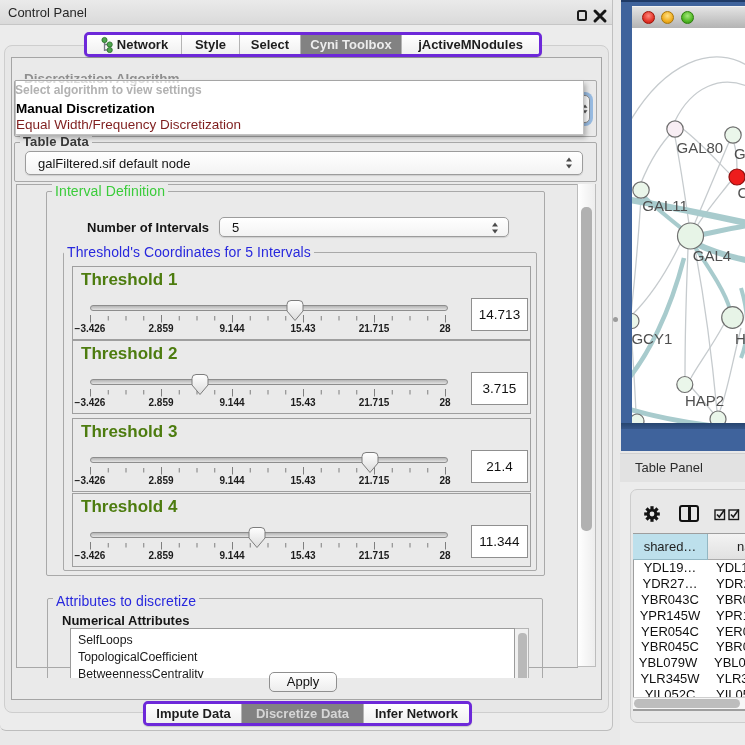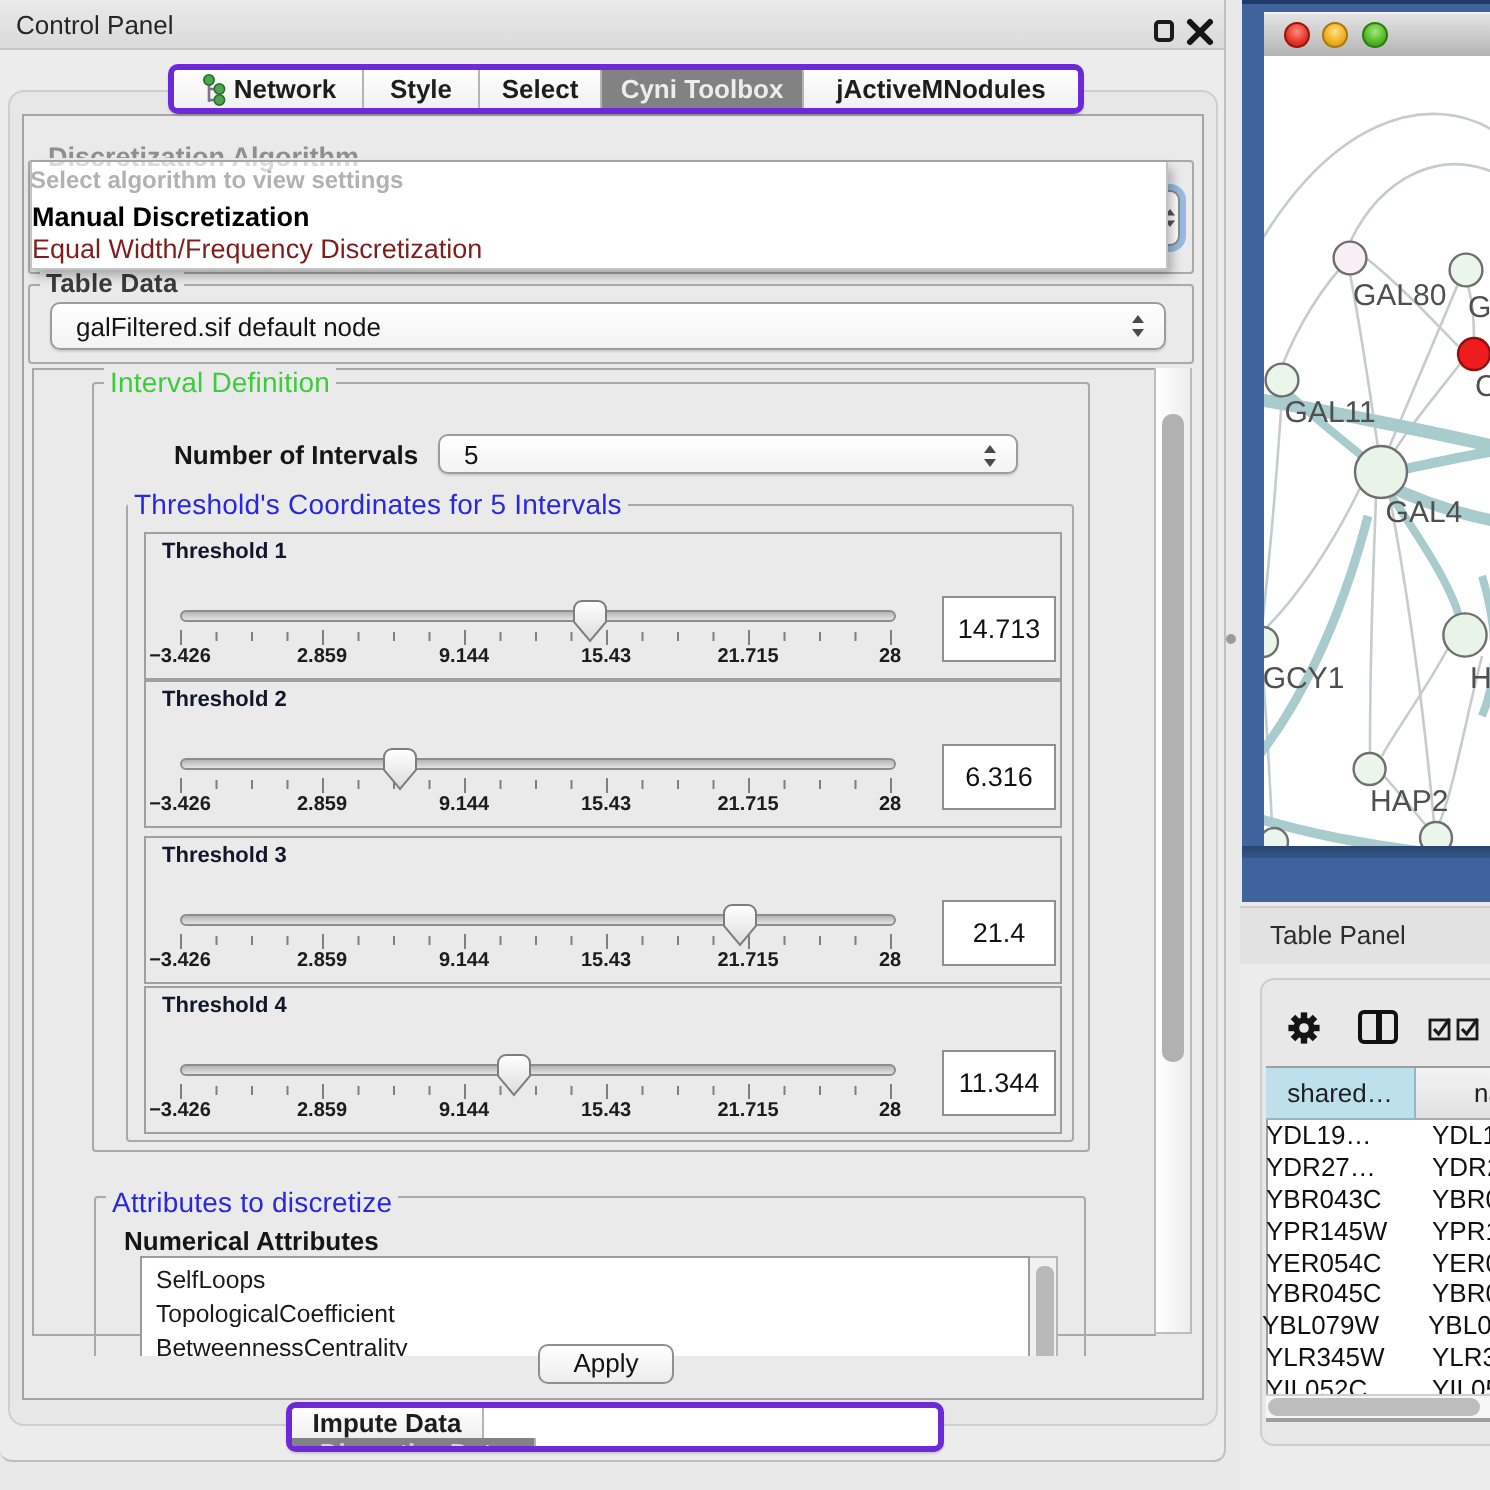--- a/index.html
+++ b/index.html
@@ -1,33 +1,33 @@
 <!DOCTYPE html>
 <html><head>
 <meta charset="utf-8">
 <style>
 html,body{margin:0;padding:0;}
 #page{position:relative;width:745px;height:745px;background:#e9e9e9;font-family:"Liberation Sans",sans-serif;overflow:hidden;}
 .abs{position:absolute;}
 .grp{position:absolute;border:1px solid #a9a9a9;border-radius:2px;}
 .grp>span{position:absolute;top:-9px;left:5px;background:#eaeaea;padding:0 3px;font-size:14px;line-height:16px;white-space:nowrap;letter-spacing:0.1px;}
 .tpanel{position:absolute;left:72px;width:457px;height:72px;border:1px solid #9f9f9f;background:#eaeaea;}
-.tlabel{position:absolute;left:8px;top:3px;font-size:11px;font-weight:bold;color:#0f172a;}
+.tlabel{position:absolute;left:8px;top:3px;font-size:17px;font-weight:bold;color:#4d7c0f;}
 .track{position:absolute;left:17px;top:38px;width:356px;height:4px;border:1px solid #8d8d8d;border-radius:3px;background:linear-gradient(#b5b5b5,#e3e3e3);}
 .vbox{position:absolute;left:398px;top:31px;width:55px;height:31px;background:#fff;border:1px solid #8f8f8f;font-size:13.5px;text-align:center;line-height:31px;color:#111;}
 .ticklbl{position:absolute;top:56px;font-size:10px;font-weight:bold;color:#1c1c1c;transform:translateX(-50%);}
 .combo{position:absolute;background:linear-gradient(#ffffff,#f3f3f3);border:1px solid #9c9c9c;border-radius:5px;box-shadow:0 1px 1px rgba(0,0,0,0.12);}
 .combo .ctext{position:absolute;left:12px;top:4px;font-size:13px;color:#141414;}
 .arrows{position:absolute;right:7px;top:4px;}
 .seg{display:flex;position:absolute;background:#fff;border:3px solid #6d28d9;border-radius:5px;overflow:hidden;box-shadow:0 1px 1px rgba(0,0,0,0.15);}
 .seg>div{display:flex;align-items:center;justify-content:center;font-size:13px;font-weight:bold;color:#1d1d1d;border-right:1px solid #b4b4b4;background:linear-gradient(#ffffff,#f0f0f0);}
 .seg>div:last-child{border-right:none;}
 .seg>div.sel{background:#828282;color:#ededed;}
 .trow{position:absolute;left:633px;width:112px;height:15.9px;font-size:13px;color:#101010;}
-.trow .c1{position:absolute;left:0;width:74px;}
+.trow .c1{position:absolute;left:0;width:74px;text-align:center;}
 .trow .c2{position:absolute;left:83px;white-space:nowrap;}
 </style>
 </head>
 <body>
 <div id="page">
 
 <div class="abs" style="left:0;top:0;width:612px;height:730px;background:#ececec;border-right:1px solid #c0c0c0;border-bottom:1px solid #bdbdbd;border-radius:0 0 6px 6px;"></div>
 
 <div class="abs" style="left:0;top:0;width:612px;height:24px;background:linear-gradient(#eaeaea,#dadada);border-bottom:1px solid #c6c6c6;"></div>
 <div class="abs" style="left:8px;top:5px;font-size:13px;color:#262626;">Control Panel</div>
@@ -178,21 +178,21 @@
       <div class="ticklbl" style="left:372px;">28</div>
       <svg style="position:absolute;left:118.0px;top:33px;" width="18" height="22" viewBox="0 0 18 22">
         <defs>
           <linearGradient id="tg1" x1="0" y1="0" x2="0" y2="1">
             <stop offset="0" stop-color="#ffffff"></stop>
             <stop offset="1" stop-color="#dcdcdc"></stop>
           </linearGradient>
         </defs>
         <path d="M1,4.5 A4,4 0 0 1 5,0.5 L13,0.5 A4,4 0 0 1 17,4.5 L17,11 L9,20.5 L1,11 Z" fill="url(#tg1)" stroke="#7d7d7d" stroke-width="1"></path>
       </svg>
-      <div class="vbox">6.316</div>
+      <div class="vbox">3.715</div>
     </div>
 <div class="tpanel" style="top:418px;" id="t3">
       <div class="tlabel">Threshold 3</div>
       <div class="track"></div>
       <svg style="position:absolute;left:17px;top:47px;" width="357" height="10">
         <line x1="0.50" y1="1" x2="0.50" y2="8.5" stroke="#7f7f7f" stroke-width="1"></line>
         <line x1="18.25" y1="2" x2="18.25" y2="6.5" stroke="#7f7f7f" stroke-width="1"></line>
         <line x1="36.00" y1="2" x2="36.00" y2="6.5" stroke="#7f7f7f" stroke-width="1"></line>
         <line x1="53.75" y1="2" x2="53.75" y2="6.5" stroke="#7f7f7f" stroke-width="1"></line>
         <line x1="71.50" y1="1" x2="71.50" y2="8.5" stroke="#7f7f7f" stroke-width="1"></line>
@@ -281,21 +281,21 @@
   <div class="abs" style="left:46px;top:417px;font-size:13px;font-weight:bold;color:#151515;">Numerical Attributes</div>
   <div class="abs" style="left:54px;top:432px;width:443px;height:70px;background:#fff;border:1px solid #9b9b9b;font-size:12.3px;color:#1a1a1a;">
     <div style="padding:3px 0 0 7px;line-height:17px;">SelfLoops<br>TopologicalCoefficient<br>BetweennessCentrality</div>
   </div>
   <div class="abs" style="left:499px;top:432px;width:13px;height:70px;background:#f0f0f0;border:1px solid #b5b5b5;border-left:none;"></div>
   <div class="abs" style="left:502px;top:437px;width:9px;height:62px;background:#b9b9b9;border-radius:4px;"></div>
 </div>
 
 <div class="abs" style="left:269px;top:672px;width:66px;height:18px;background:linear-gradient(#ffffff,#ededed);border:1px solid #8f8f8f;border-radius:5px;text-align:center;font-size:13px;line-height:18px;color:#111;">Apply</div>
 
-<div class="seg" style="left:143px;top:701px;height:19px;width:323px;flex-direction:column;">
+<div class="seg" style="left:143px;top:701px;height:19px;width:323px;">
   <div style="width:95px;">Impute Data</div>
   <div class="sel" style="width:121px;color:#d6d6d6;text-align:center;">Discretize Data</div>
   <div style="flex:1;">Infer Network</div>
 </div>
 
 <div class="abs" style="left:613px;top:317px;width:5px;height:5px;background:#9b9b9b;border-radius:50%;"></div>
 
 <div class="abs" style="left:621px;top:0;width:124px;height:451px;background:#3f639c;"></div>
 <div class="abs" style="left:621px;top:0;width:124px;height:2px;background:#1f3a66;"></div>
 <div class="abs" style="left:621px;top:423px;width:124px;height:6px;background:linear-gradient(#27456f,#365689);"></div>

